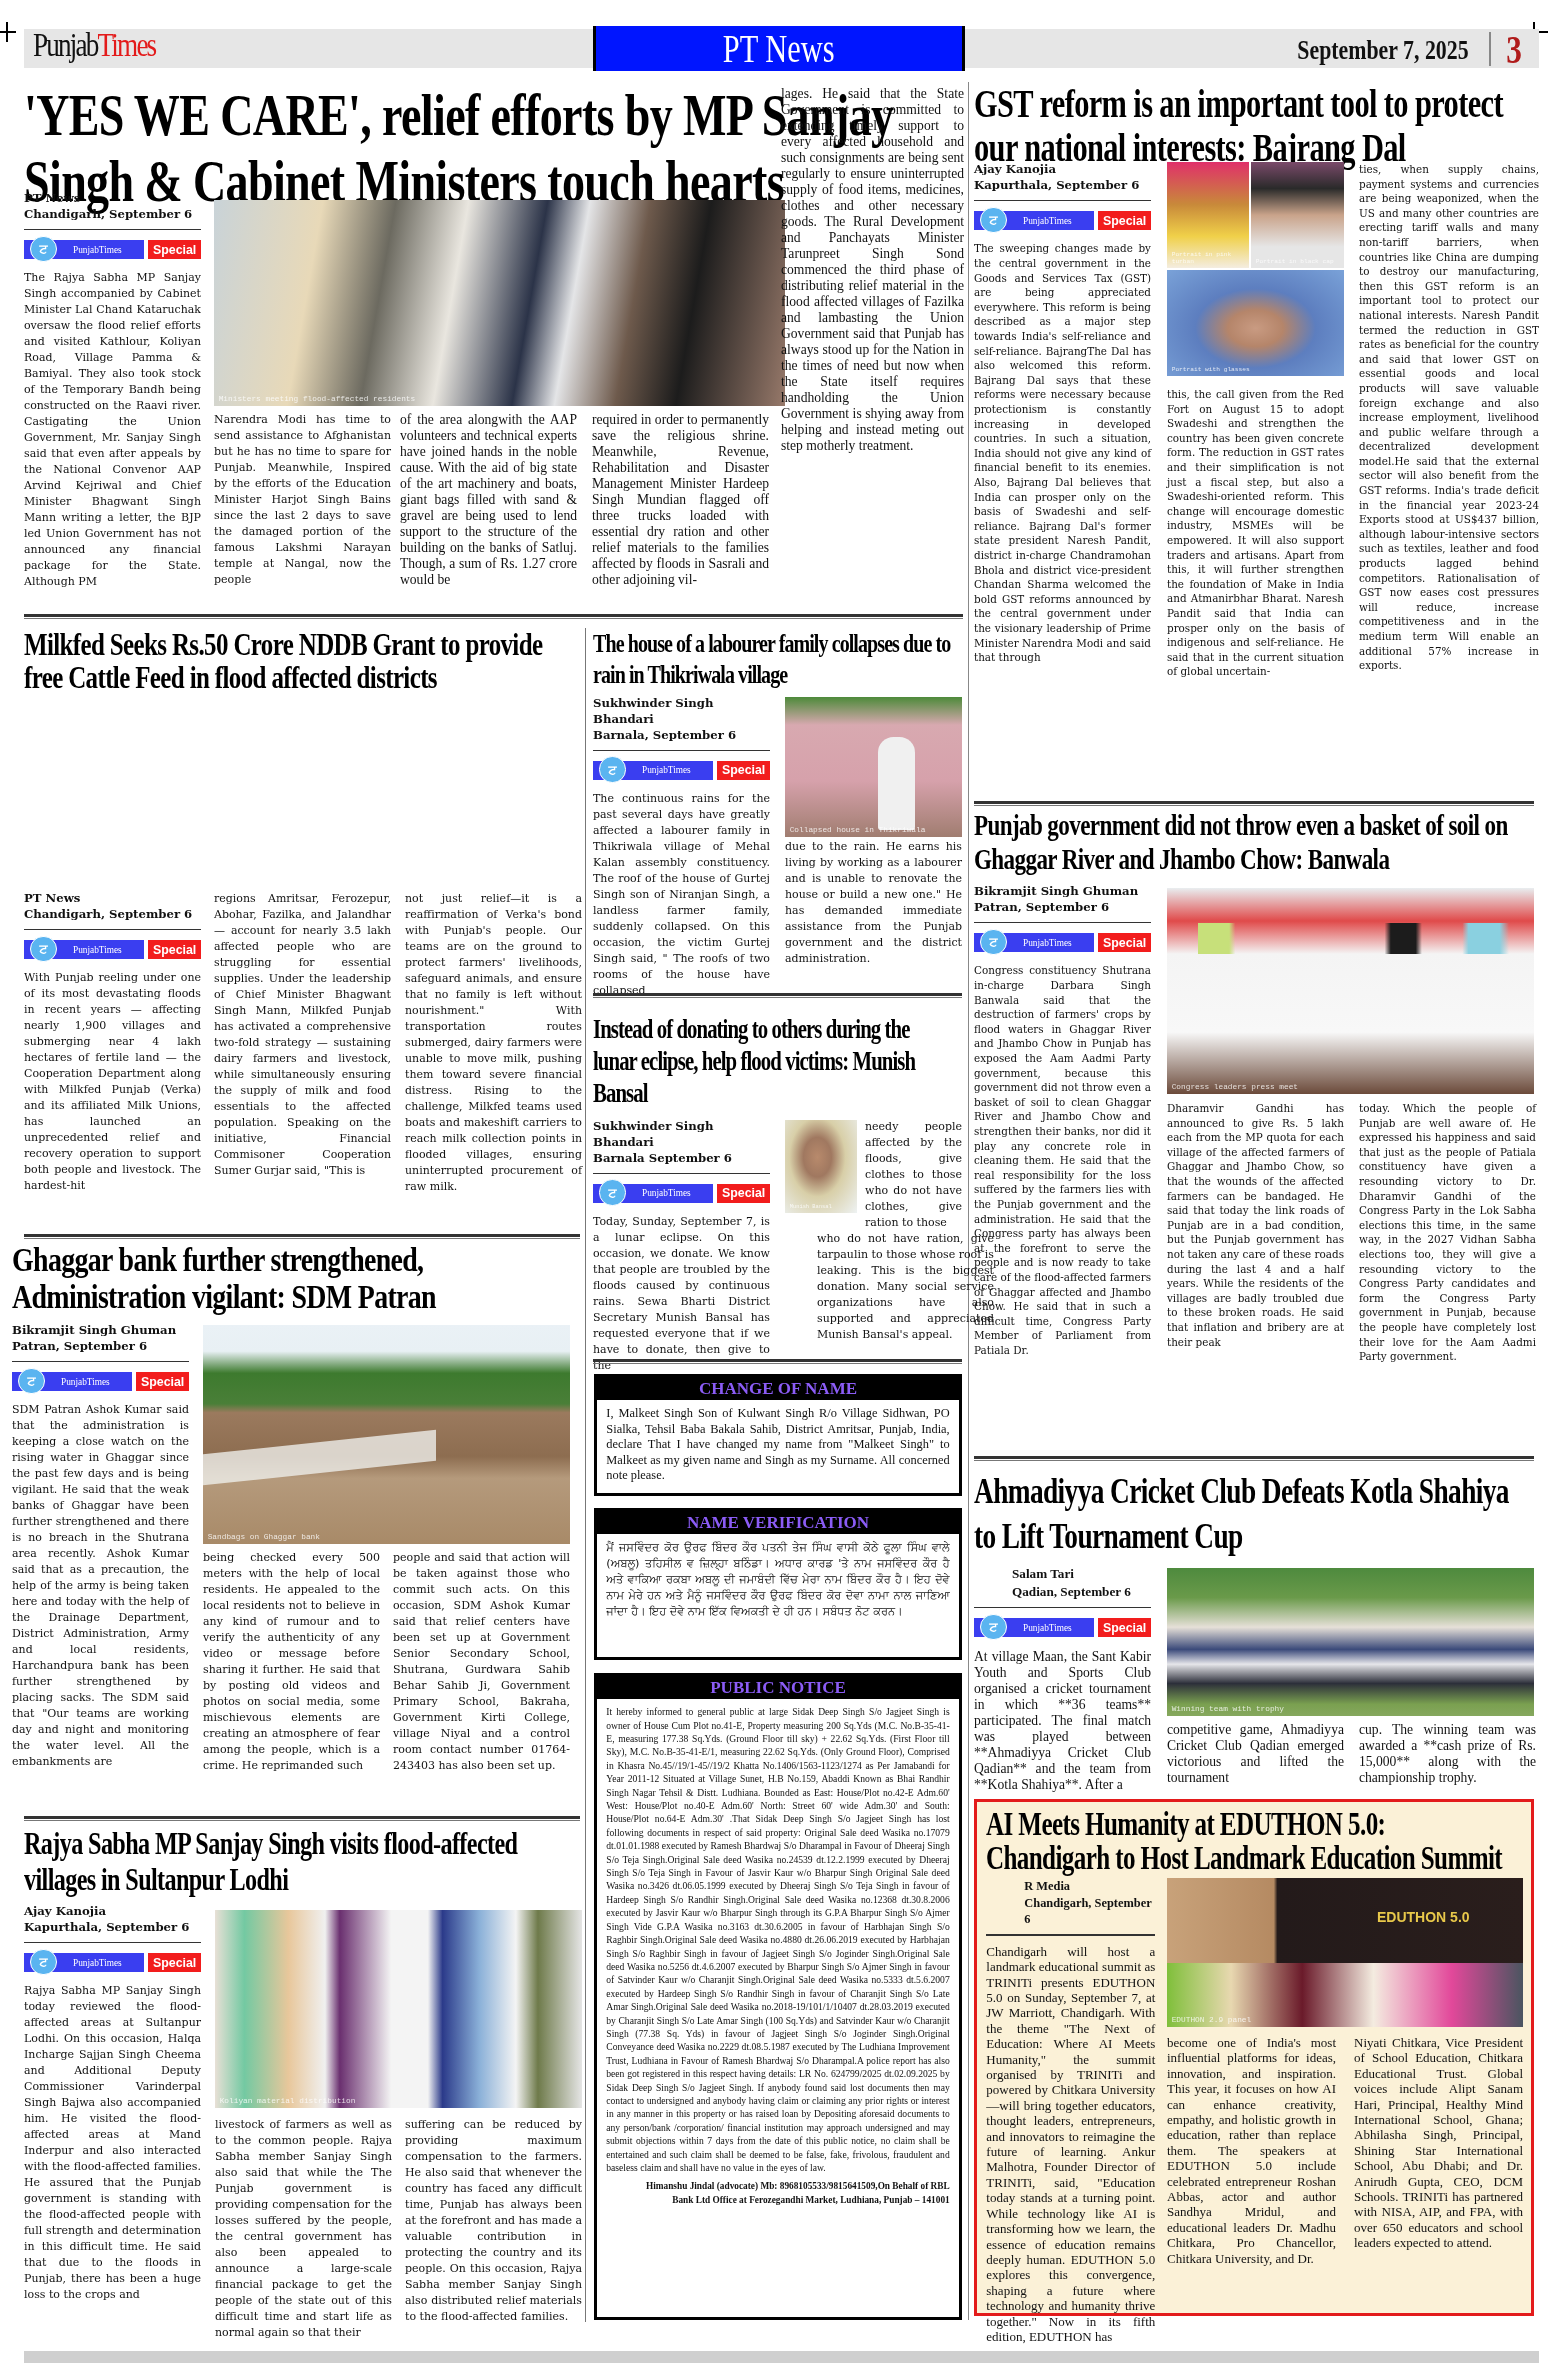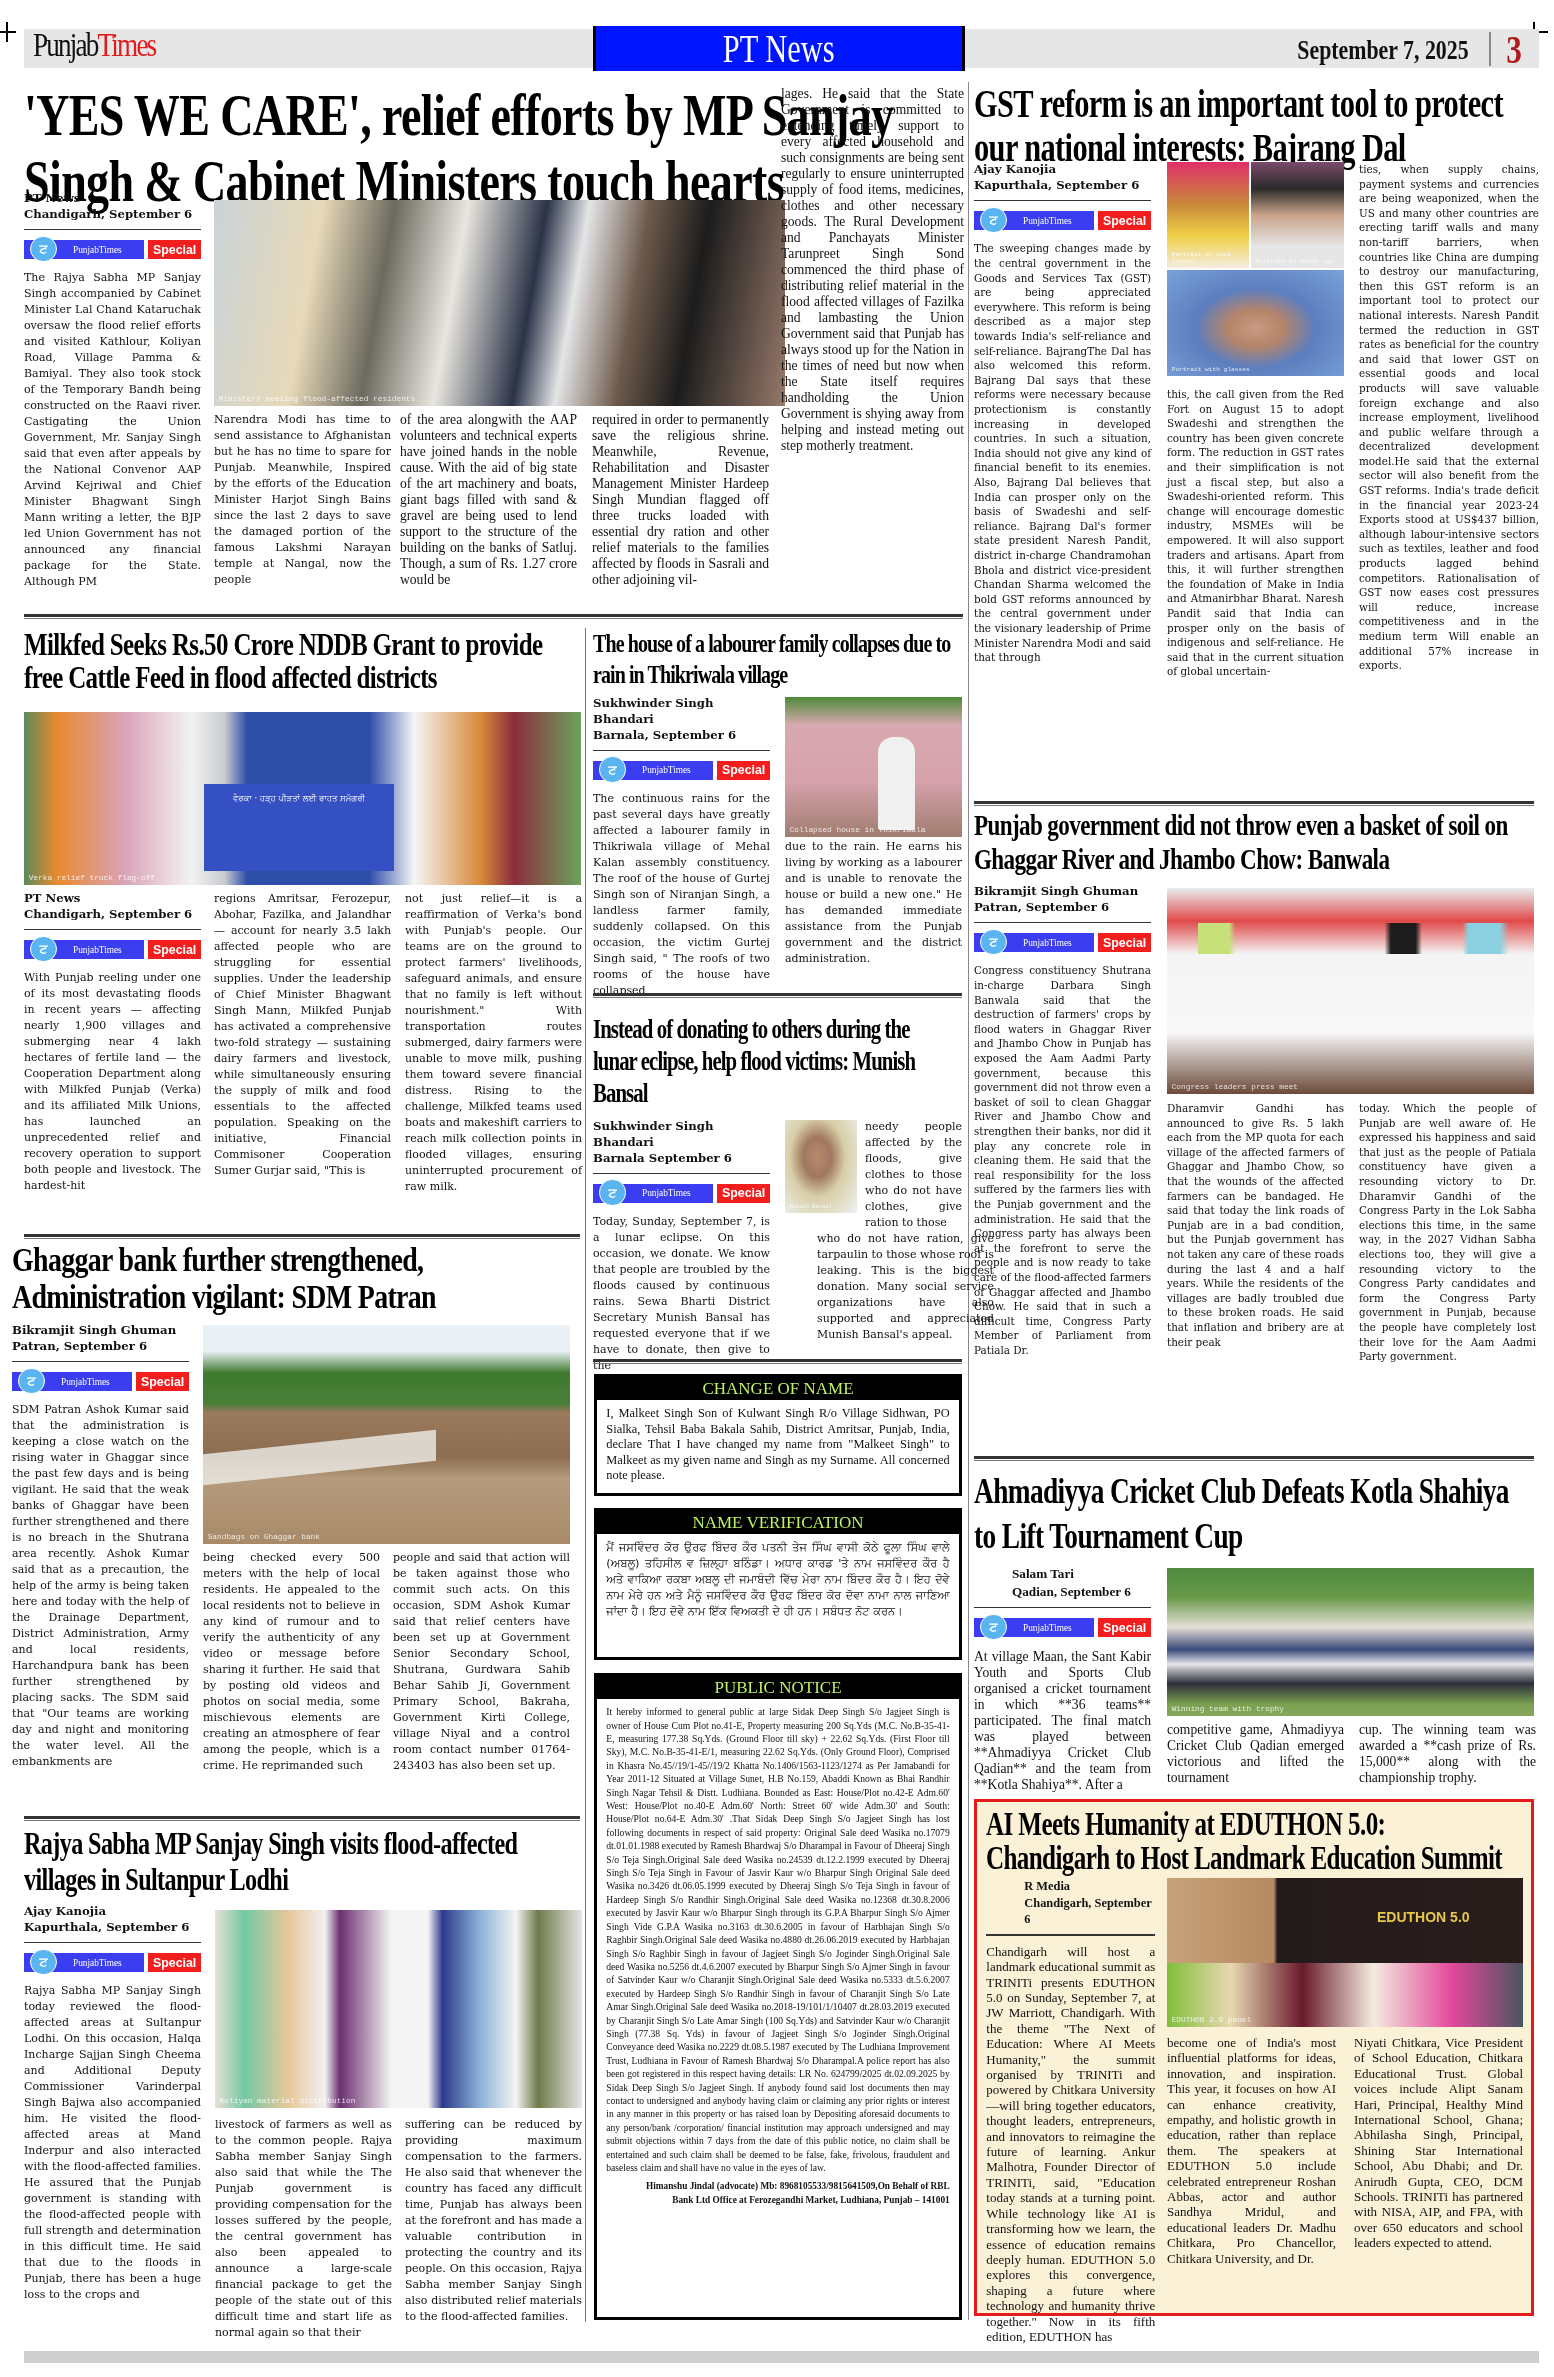--- a/index.html
+++ b/index.html
@@ -35,21 +35,21 @@
   .badge .sp { background: #f21d1d; color: #fff; font-family: "Liberation Sans", sans-serif; font-weight: bold; font-size: 12.4px; height: 18.7px; padding: 0 4.7px; margin-left: 3.9px; display: flex; align-items: center; }
 
   .photo { position: absolute; overflow: hidden; }
   .photo .ph-label { position: absolute; left: 4.7px; bottom: 3.1px; font-family: Liberation Mono, monospace; font-size: 7.8px; color: rgba(255,255,255,0.8); }
 
   .rule-double { position: absolute; height: 5.4px; border-top: 3.1px solid #333; border-bottom: 1.6px solid #777; }
   .vrule { position: absolute; width: 1.6px; background: #555; }
 
   
   .notice { position: absolute; border: 3.1px solid #000; background: #fff; }
-  .notice .n-head { background: #000; color: #bef264; text-align: center; font-family: "Liberation Serif", serif; font-weight: normal; font-size: 21px; height: 26.4px; line-height: 26.4px; }
+  .notice .n-head { background: #000; color: #8b5cf6; text-align: center; font-family: "Liberation Serif", serif; font-weight: bold; font-size: 21px; height: 26.4px; line-height: 26.4px; }
   .notice .n-body { padding: 7.8px 11px; font-family: "Liberation Serif", serif; text-align: justify; }
   .notice .n-sign { font-family: "Liberation Serif", serif; font-weight: bold; text-align: right; font-size: 11px; line-height: 14px; margin-top: 3.1px; }
 
   .edu-box { position: absolute; left: 974px; top: 1799px; width: 560px; height: 517px; background: #fbf1d7; border: 3.1px solid #e31b1b; }
   .bottom-bar { position: absolute; left: 24px; top: 2351px; width: 1515px; height: 11.7px; background: #cfcfcf; }
 </style>
 </head>
 <body>
 
 <div class="crop-mark" style="left:6.2px;top:22px;width:1.6px;height:20px;"></div>
@@ -119,26 +119,20 @@
   <div class="photo" style="left:193px;top:188px;width:177px;height:106px;background:radial-gradient(ellipse at 50% 55%,#c99b82 0%,#b5856a 22%,#5d7ebf 48%,#7aa2d8 100%);">
     <span class="ph-label" style="font-size:6.2px;">Portrait with glasses</span>
   </div>
   <p class="body" style="position:absolute;left:193px;top:305px;width:177px;font-size:10.4px;line-height:14.6px;">this, the call given from the Red Fort on August 15 to adopt Swadeshi and strengthen the country has been given concrete form. The reduction in GST rates and their simplification is not just a fiscal step, but also a Swadeshi-oriented reform. This change will encourage domestic industry, MSMEs will be empowered. It will also support traders and artisans. Apart from this, it will further strengthen the foundation of Make in India and Atmanirbhar Bharat. Naresh Pandit said that India can prosper only on the basis of indigenous and self-reliance. He said that in the current situation of global uncertain-</p>
   <p class="body" style="position:absolute;left:385px;top:80px;width:180px;font-size:10.4px;line-height:14.6px;">ties, when supply chains, payment systems and currencies are being weaponized, when the US and many other countries are erecting tariff walls and many non-tariff barriers, when countries like China are dumping to destroy our manufacturing, then this GST reform is an important tool to protect our national interests. Naresh Pandit termed the reduction in GST rates as beneficial for the country and said that lower GST on essential goods and local products will save valuable foreign exchange and also increase employment, livelihood and public welfare through a decentralized development model.He said that the external sector will also benefit from the GST reforms. India's trade deficit in the financial year 2023-24 Exports stood at US$437 billion, although labour-intensive sectors such as textiles, leather and food products lagged behind competitors. Rationalisation of GST now eases cost pressures will reduce, increase competitiveness and in the medium term Will enable an additional 57% increase in exports.</p>
 </div>
 <div class="rule-double" style="left:974px;top:801px;width:560px;"></div>
 
 <div class="art" style="left:24px;top:628px;width:556px;height:598px;">
   <h2 class="hl" style="position:absolute;left:0;top:0;width:715px;font-size:32px;line-height:33px;transform:scaleX(0.78);">Milkfed Seeks Rs.50 Crore NDDB Grant to provide free Cattle Feed in flood affected districts</h2>
-  <div class="photo" style="left:0;top:84px;width:557px;height:173px;background:linear-gradient(90deg,#5d8a5a 0%,#e98a2f 6%,#d9a3b8 18%,#f2f2f2 30%,#c9ccd0 36%,#2f4ea8 40%,#2f4ea8 62%,#f6f6f6 70%,#d88a3a 82%,#8d2d3c 88%,#6aa35c 100%);">
-    <div style="position:absolute;left:180px;top:72px;width:190px;height:87px;background:#3550c2;color:#fff;font-size:8.5px;text-align:center;padding-top:9.3px;font-family:'DejaVu Sans',sans-serif;">
-      <span>ਵੇਰਕਾ · ਹੜ੍ਹ ਪੀੜਤਾਂ ਲਈ ਰਾਹਤ ਸਮੱਗਰੀ</span>
-    </div>
-    <span class="ph-label">Verka relief truck flag-off</span>
-  </div>
   <div style="position:absolute;left:0;top:263px;width:177px;">
     <div class="byline">PT News</div>
     <div class="byline">Chandigarh, September 6</div>
     <div class="bl-rule"></div>
     <div class="badge">
       <div class="pt">
           <div class="logo">ਟ</div>
           <span>PunjabTimes</span>
         </div>
       <div class="sp">Special</div>

